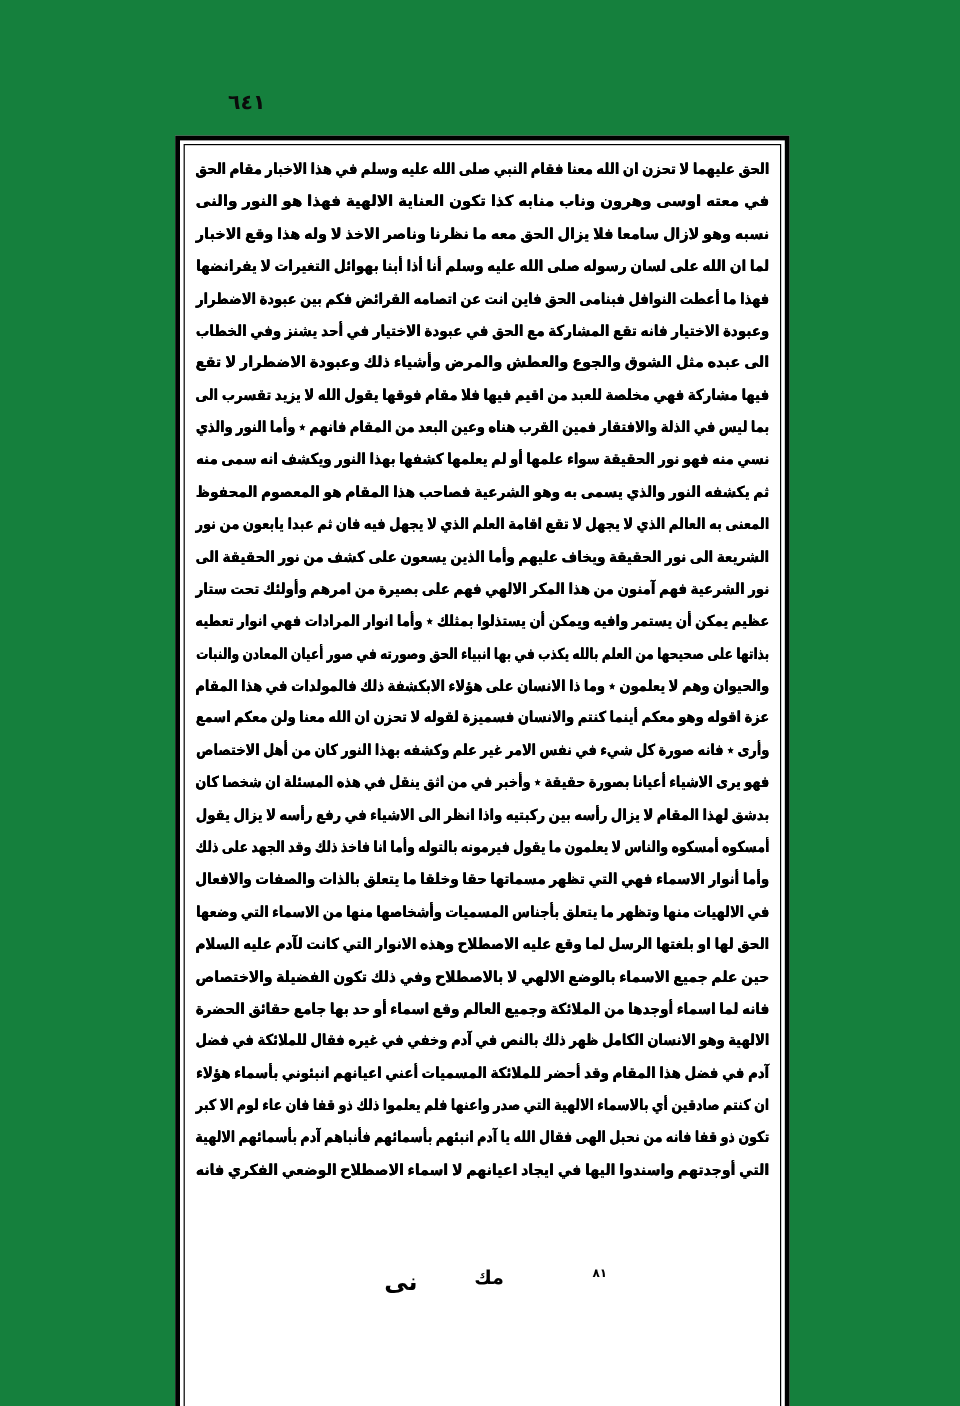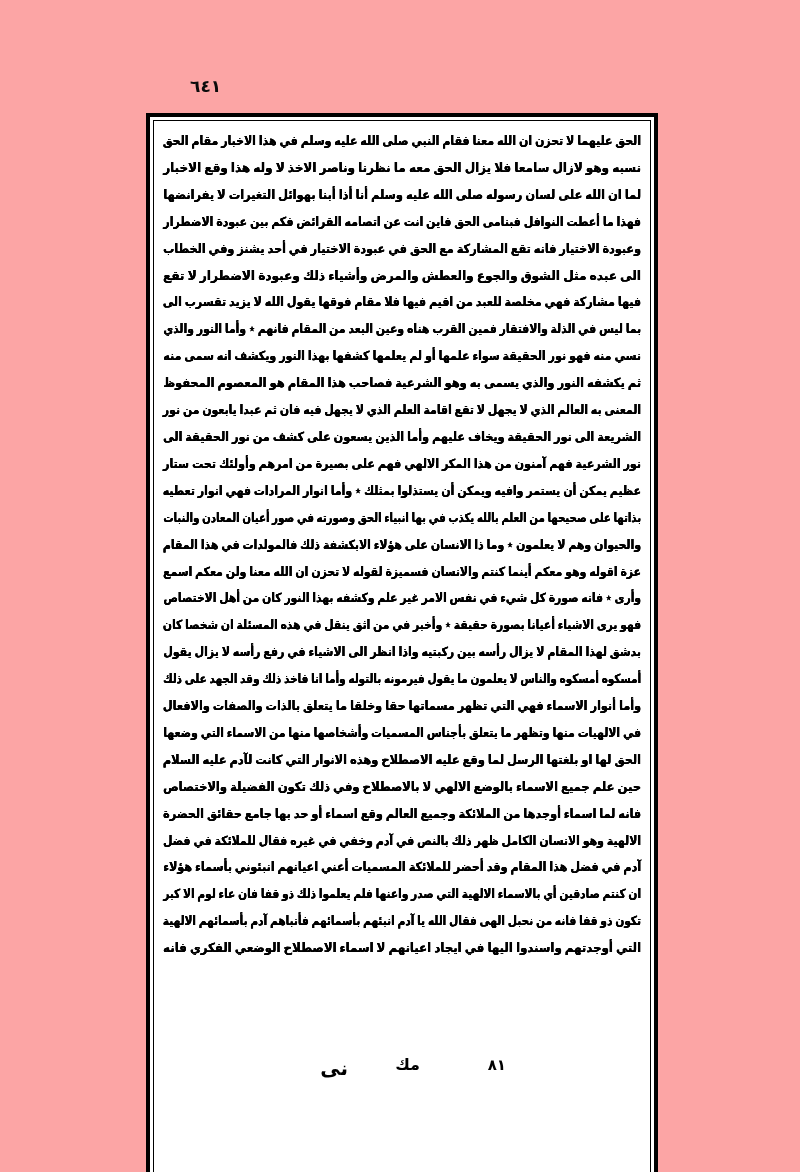--- a/index.html
+++ b/index.html
@@ -13,21 +13,21 @@
     height: 1172px;
     position: relative;
     overflow: hidden;
     font-family: "DejaVu Sans", sans-serif;
     background: #ffffff;
   }
 
   .page {
     position: absolute;
     inset: 0;
-    background: #fca5a5;
+    background: #15803d;
     padding-left: 26px;
   }
 
   
   .folio {
     position: absolute;
     top: 76px;
     left: 190px;
     font-family: "DejaVu Sans", sans-serif;
     font-size: 17px;
@@ -91,35 +91,36 @@
     left: 146px;
     top: 1056px;
     width: 512px;
     height: 28px;
     direction: rtl;
     color: #000000;
     font-family: "DejaVu Sans", sans-serif;
     font-weight: 700;
   }
   .footer span { position: absolute; white-space: nowrap; }
-  .sig-number  { right: 152px; top: 0;   font-size: 15px; margin-left: 48px; }
+  .sig-number  { right: 152px; top: 0;   font-size: 10px; margin-left: 48px; }
   .catch-mid   { right: 238px; top: -1px; font-size: 16px; text-align: center; }
   .catch-word  { right: 310px; top: 0;   font-size: 20px; }
 </style>
 </head>
 <body>
 
 <div class="page">
 
   <div class="folio">٦٤١</div>
 
   <div class="frame-outer">
     <div class="frame-inner">
       <div class="textblock">
           <span class="ln" style="transform: scaleX(0.8707);">الحق عليهما لا تحزن ان الله معنا فقام النبي صلى الله عليه وسلم في هذا الاخبار مقام الحق</span>
+          <span class="ln" style="transform: scaleX(1);">في معته اوسى وهرون وناب منابه كذا تكون العناية الالهية فهذا هو النور والنى</span>
           <span class="ln" style="transform: scaleX(0.9484);">نسبه وهو لازال سامعا فلا يزال الحق معه ما نظرنا وناصر الاخذ لا وله هذا وقع الاخبار</span>
           <span class="ln" style="transform: scaleX(0.9053);">لما ان الله على لسان رسوله صلى الله عليه وسلم أنا أذا أبنا بهوائل التغيرات لا يفرانضها</span>
           <span class="ln" style="transform: scaleX(0.8675);">فهذا ما أعطت النوافل فبنامى الحق فاين انت عن اتصامه القرائض فكم بين عبودة الاضطرار</span>
           <span class="ln" style="transform: scaleX(0.8901);">وعبودة الاختيار فانه تقع المشاركة مع الحق في عبودة الاختيار في أحد يشنز وفي الخطاب</span>
           <span class="ln" style="transform: scaleX(0.9579);">الى عبده مثل الشوق والجوع والعطش والمرض وأشياء ذلك وعبودة الاضطرار لا تقع</span>
           <span class="ln" style="transform: scaleX(0.8771);">فيها مشاركة فهي مخلصة للعبد من اقيم فيها فلا مقام فوقها يقول الله لا يزيد تقسرب الى</span>
           <span class="ln" style="transform: scaleX(0.8582);">بما ليس في الذلة والافتقار فمين القرب هناه وعين البعد من المقام فانهم ٭ وأما النور والذي</span>
           <span class="ln" style="transform: scaleX(0.8771);">نسي منه فهو نور الحقيقة سواء علمها أو لم يعلمها كشفها بهذا النور ويكشف انه سمى منه</span>
           <span class="ln" style="transform: scaleX(0.9053);">ثم يكشفه النور والذي يسمى به وهو الشرعية فصاحب هذا المقام هو المعصوم المحفوظ</span>
           <span class="ln" style="transform: scaleX(0.8613);">المعنى به العالم الذي لا يجهل لا تقع اقامة العلم الذي لا يجهل فيه فان ثم عبدا يابعون من نور</span>

